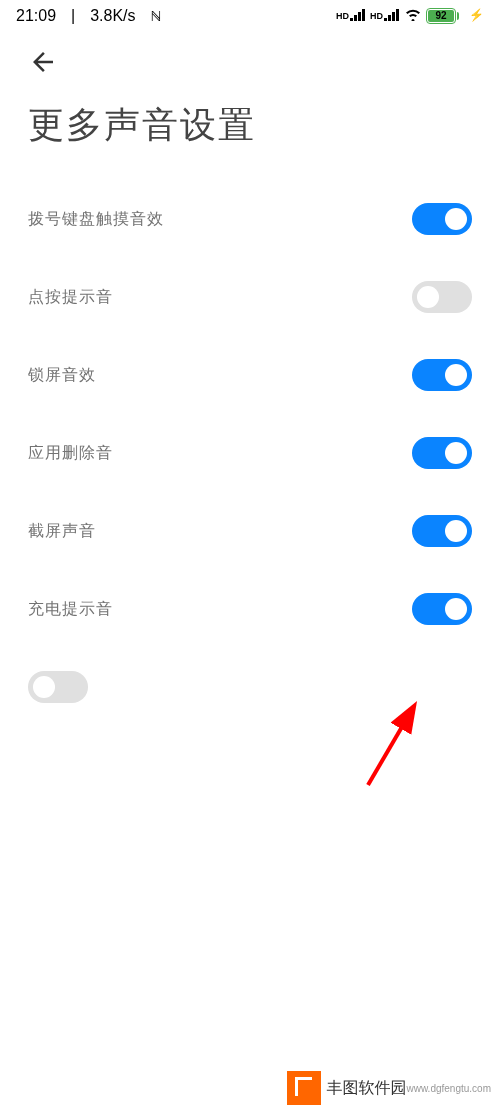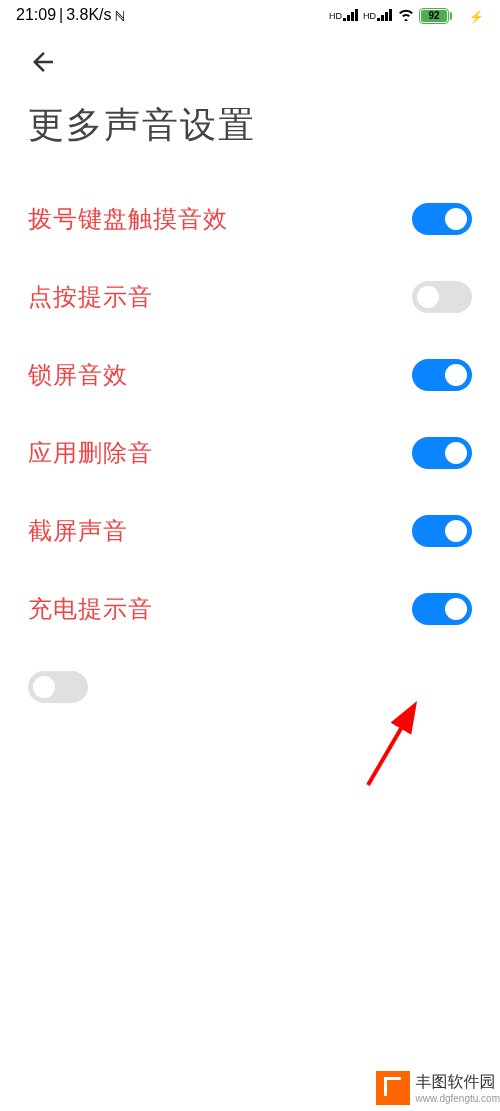--- a/index.html
+++ b/index.html
@@ -18,43 +18,44 @@
     .status-bar {
       display: flex;
       justify-content: space-between;
       align-items: center;
       padding: 6px 16px 4px;
       font-size: 16px;
       color: #000;
     }
     .status-left {
       display: flex;
-      gap: 3px;
+      align-items: center;
+      gap: 15px;
     }
     .status-right {
       display: flex;
       align-items: center;
       gap: 4px;
     }
     .nfc-icon {
       font-size: 14px;
     }
     .signal-group {
       display: flex;
       align-items: center;
       gap: 1px;
     }
     .signal-label {
       font-size: 9px;
-      font-weight: 400;
+      font-weight: 700;
     }
     .battery {
       display: flex;
-      align-items: flex-end;
-      gap: 20px;
+      align-items: flex-start;
+      gap: 13px;
     }
     .battery-body {
       position: relative;
       width: 30px;
       height: 16px;
       border: 1.5px solid #4caf50;
       border-radius: 4px;
       display: flex;
       align-items: center;
       justify-content: center;
@@ -105,22 +106,22 @@
     .settings-list {
       padding: 0 28px;
     }
     .setting-row {
       display: flex;
       justify-content: space-between;
       align-items: center;
       height: 78px;
     }
     .setting-label {
-      font-size: 24px;
-      color: #ef4444;
+      font-size: 16px;
+      color: #737373;
       letter-spacing: 1px;
     }
     .toggle {
       position: relative;
       width: 60px;
       height: 32px;
       border-radius: 20px;
       cursor: pointer;
     }
     .toggle.on {
@@ -174,23 +175,23 @@
       left: 8px;
       top: 6px;
       width: 14px;
       height: 16px;
       border: 3px solid #fff;
       border-right: none;
       border-bottom: none;
     }
     .watermark-text {
       display: flex;
-      flex-direction: column;
-      align-items: flex-start;
-      padding-right: 0;
+      flex-direction: row;
+      align-items: center;
+      padding-right: 9px;
     }
     .watermark-title {
       font-size: 16px;
       color: #333;
       font-weight: 500;
     }
     .watermark-url {
       font-size: 10px;
       color: #999;
     }

